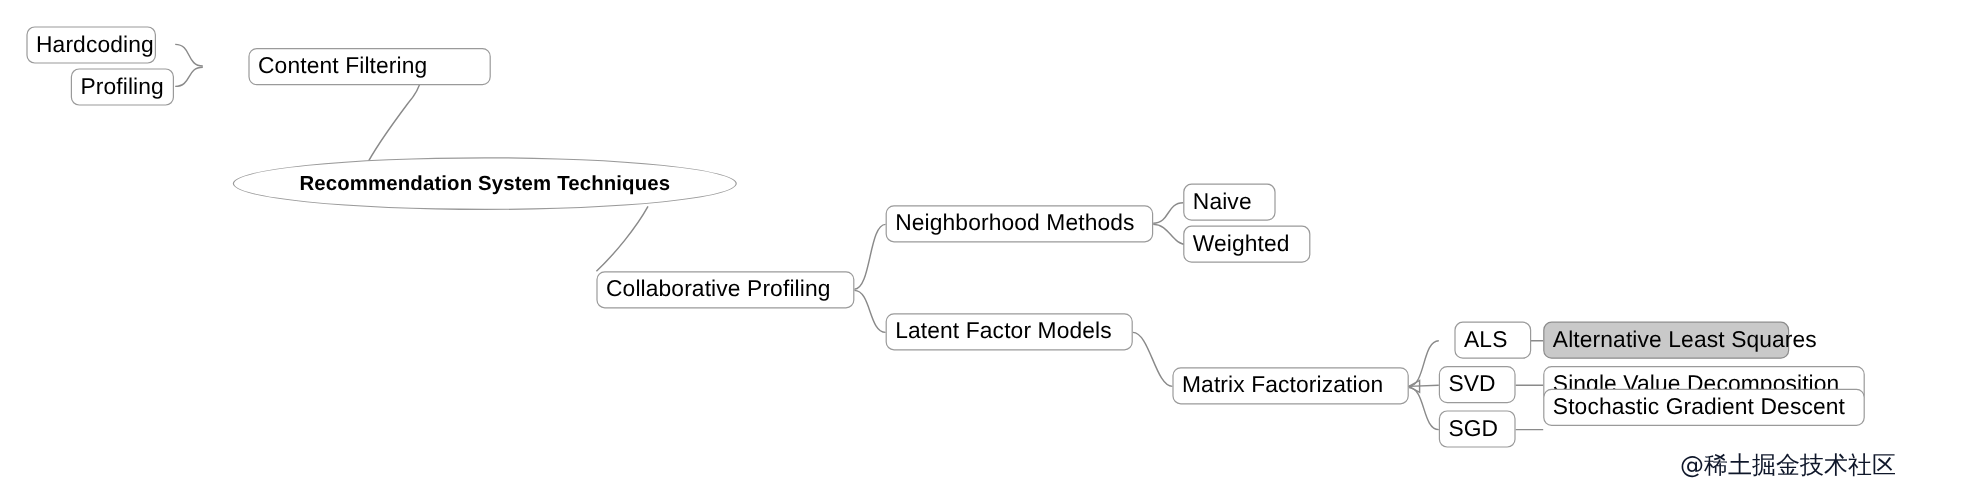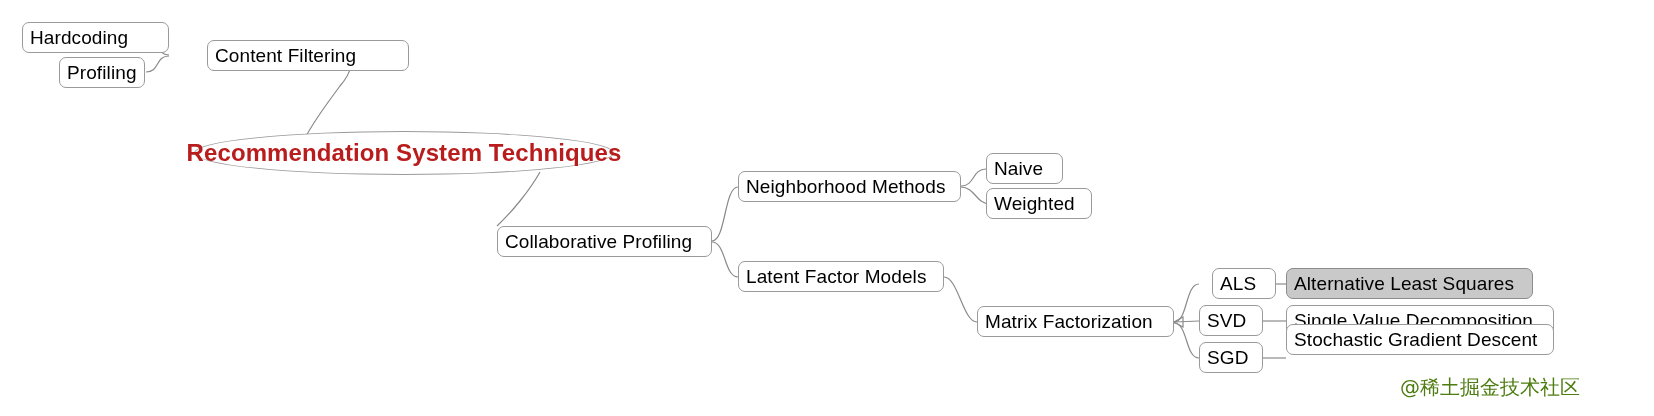--- a/index.html
+++ b/index.html
@@ -43,32 +43,32 @@
   .node.highlight {
     background: #c9c9c9;
     border-color: #8c8c8c;
   }
   .root-node {
     position: absolute;
     box-sizing: border-box;
     border: 1px solid #9a9a9a;
     border-radius: 50%;
     background: #ffffff;
-    color: #b91c1c;
-    font-size: 24px;
+    color: #000000;
+    font-size: 17px;
     font-weight: bold;
     display: flex;
     align-items: center;
     justify-content: center;
     white-space: nowrap;
     letter-spacing: 0.1px;
   }
   .watermark {
     position: absolute;
-    color: #4d7c0f;
+    color: #0f172a;
     font-size: 20px;
     white-space: nowrap;
     font-family: "DejaVu Sans", sans-serif;
   }
 </style>
 </head>
 <body>
 
 <div id="canvas">
 
@@ -89,21 +89,21 @@
       <path d="M 1263,321 L 1286,321" fill="none" stroke="#8a8a8a" stroke-width="1.2"></path>
       <path d="M 1263,358 L 1286,358" fill="none" stroke="#8a8a8a" stroke-width="1.2"></path>
       <path d="M 1174,322 l 9,-5 l 0,10 z" fill="none" stroke="#8a8a8a" stroke-width="1.2"></path>
     </svg>
 
   <div class="root-node" style="left: 194px; top: 131px; width: 420px; height: 44px;">
     <span>Recommendation System Techniques</span>
   </div>
 
   <div id="nodes-container">
-      <div class="node" style="left: 22px; top: 22px; width: 147px; height: 31px;">
+      <div class="node" style="left: 22px; top: 22px; width: 108px; height: 31px;">
         <span>Hardcoding</span>
       </div>
       <div class="node" style="left: 59px; top: 57px; width: 86px; height: 31px; text-align: right;">
         <span>Profiling</span>
       </div>
       <div class="node" style="left: 169px; top: 40px; width: 202px; height: 31px; margin-left: 38px;">
         <span>Content Filtering</span>
       </div>
       <div class="node" style="left: 497px; top: 226px; width: 215px; height: 31px;">
         <span>Collaborative Profiling</span>
@@ -125,21 +125,21 @@
       </div>
       <div class="node" style="left: 1199px; top: 268px; width: 64px; height: 31px; margin-left: 13px;">
         <span>ALS</span>
       </div>
       <div class="node" style="left: 1199px; top: 305px; width: 64px; height: 31px;">
         <span>SVD</span>
       </div>
       <div class="node" style="left: 1199px; top: 342px; width: 64px; height: 31px;">
         <span>SGD</span>
       </div>
-      <div class="node highlight" style="left: 1286px; top: 268px; width: 247px; height: 31px;">
+      <div class="node highlight" style="left: 1286px; top: 268px; width: 205px; height: 31px;">
         <span>Alternative Least Squares</span>
       </div>
       <div class="node" style="left: 1286px; top: 305px; width: 268px; height: 31px;">
         <span>Single Value Decomposition</span>
       </div>
       <div class="node" style="left: 1286px; top: 324px; width: 268px; height: 31px;">
         <span>Stochastic Gradient Descent</span>
       </div>
     </div>
 

